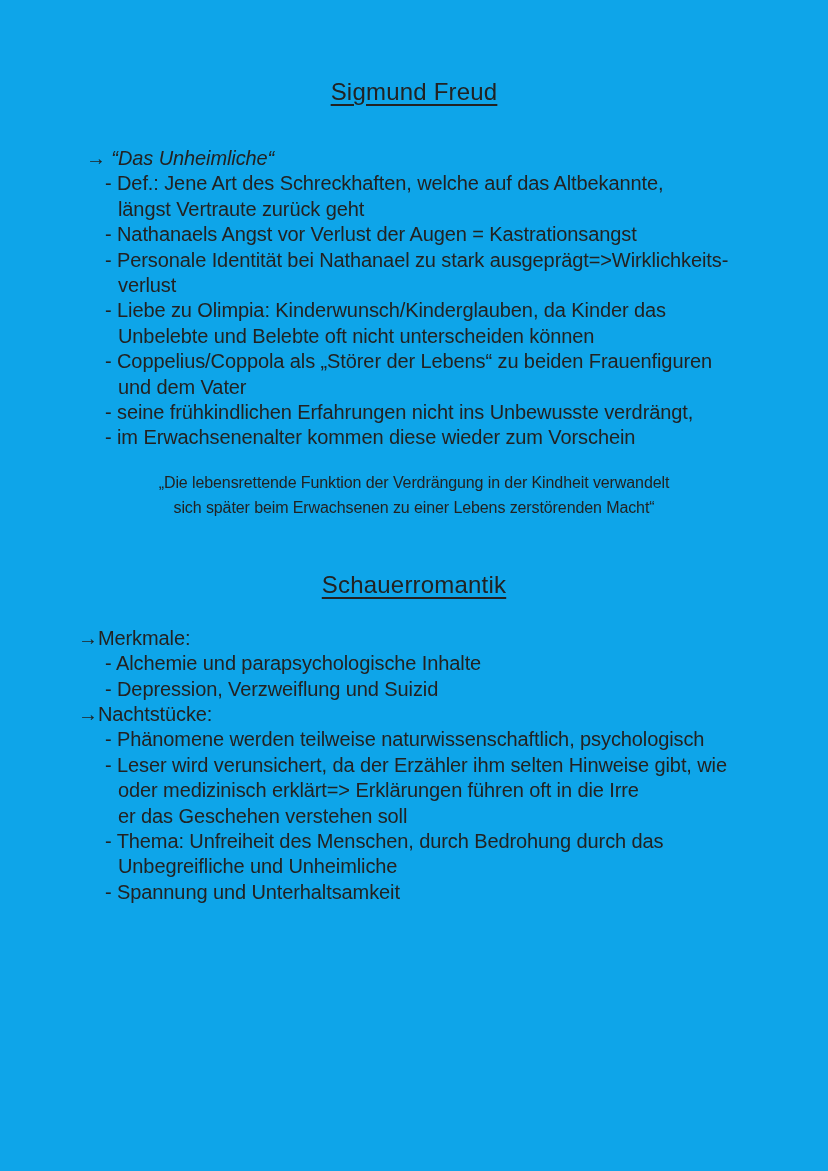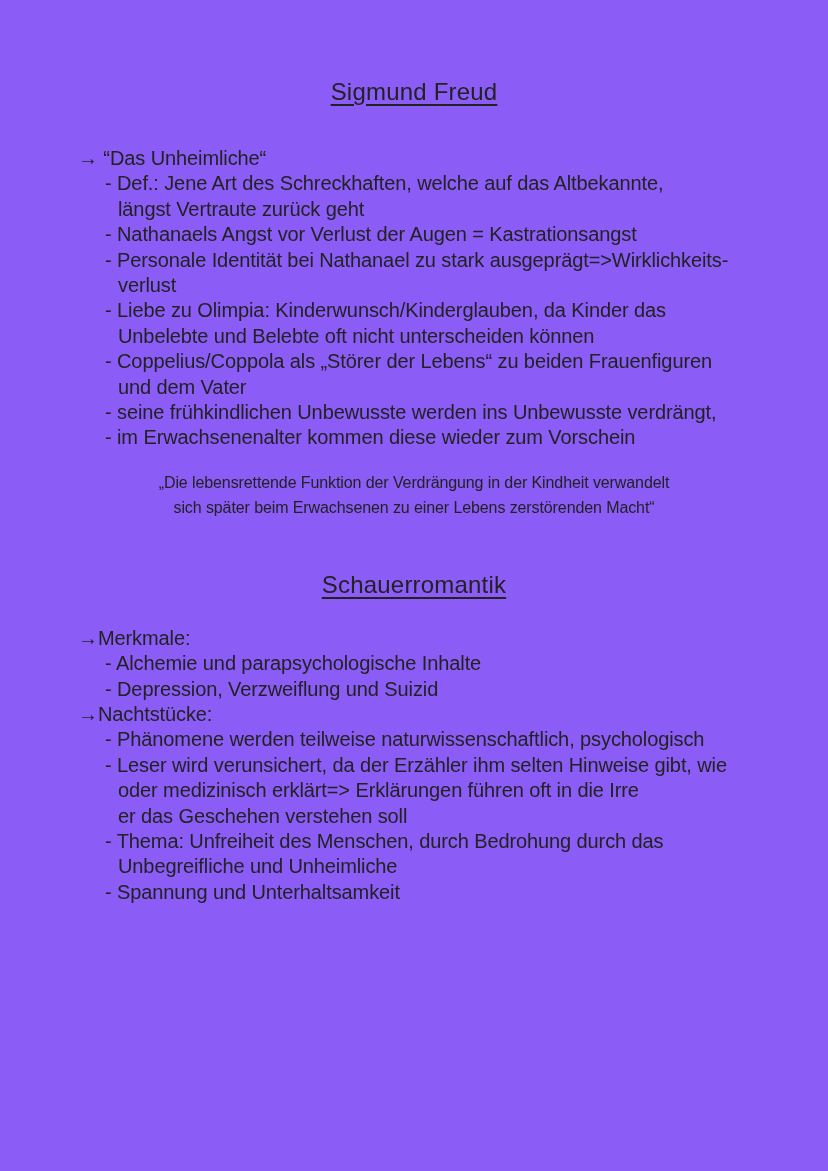--- a/index.html
+++ b/index.html
@@ -4,21 +4,21 @@
 <style>
   html, body {
     margin: 0;
     padding: 0;
     background: #ffffff;
   }
   .page {
     position: relative;
     width: 828px;
     height: 1171px;
-    background: #8b5cf6;
+    background: #0ea5e9;
     font-family: "Liberation Sans", sans-serif;
     color: #222222;
     overflow: hidden;
     box-sizing: border-box;
   }
   .doc-title {
     font-size: 24px;
     line-height: 28px;
     font-weight: 400;
     text-align: center;
@@ -37,21 +37,21 @@
     margin-left: 78px;
     margin-right: 40px;
     font-size: 20px;
     line-height: 25.4px;
     letter-spacing: -0.1px;
   }
   .list-freud { margin-top: 40px; }
   .list-schauer { margin-top: 27px; }
 
   .line { white-space: pre; }
-  .line-arrow      { margin-left: 0; }
+  .line-arrow      { margin-left: 8px; font-style: italic; }
   .line-arrowtight { margin-left: 0; }
   .line-dash       { margin-left: 27px; }
   .line-cont       { margin-left: 40px; }
   .bold { font-weight: 400; }
 
   .quote-block {
     margin-top: 19px;
     text-align: center;
     font-size: 16px;
     line-height: 25.4px;
@@ -71,21 +71,21 @@
       <div class="line line-arrow"><span>→ </span><span>“Das Unheimliche“</span></div>
       <div class="line line-dash"><span>- </span><span>Def.: Jene Art des Schreckhaften, welche auf das Altbekannte,</span></div>
       <div class="line line-cont"><span>längst Vertraute zurück geht</span></div>
       <div class="line line-dash"><span>- </span><span>Nathanaels Angst vor Verlust der Augen = Kastrationsangst</span></div>
       <div class="line line-dash"><span>- </span><span>Personale Identität bei Nathanael zu stark ausgeprägt=&gt;Wirklichkeits-</span></div>
       <div class="line line-cont"><span>verlust</span></div>
       <div class="line line-dash"><span>- </span><span>Liebe zu Olimpia: Kinderwunsch/Kinderglauben, da Kinder das</span></div>
       <div class="line line-cont"><span>Unbelebte und Belebte oft nicht unterscheiden können</span></div>
       <div class="line line-dash"><span>- </span><span>Coppelius/Coppola als „Störer der Lebens“ zu beiden Frauenfiguren</span></div>
       <div class="line line-cont"><span class="bold">und</span><span> dem Vater</span></div>
-      <div class="line line-dash"><span>- </span><span>seine frühkindlichen Unbewusste werden ins Unbewusste verdrängt,</span></div>
+      <div class="line line-dash"><span>- </span><span>seine frühkindlichen Erfahrungen nicht ins Unbewusste verdrängt,</span></div>
       <div class="line line-dash"><span>- </span><span>im Erwachsenenalter kommen diese wieder zum Vorschein</span></div>
     </div>
 
   <div class="quote-block">
     <div>„Die lebensrettende Funktion der Verdrängung in der Kindheit verwandelt</div>
     <div>sich später beim Erwachsenen zu einer Lebens zerstörenden Macht“</div>
   </div>
 
   <div class="doc-title title-schauer">
     <span class="title-text">Schauerromantik</span>

